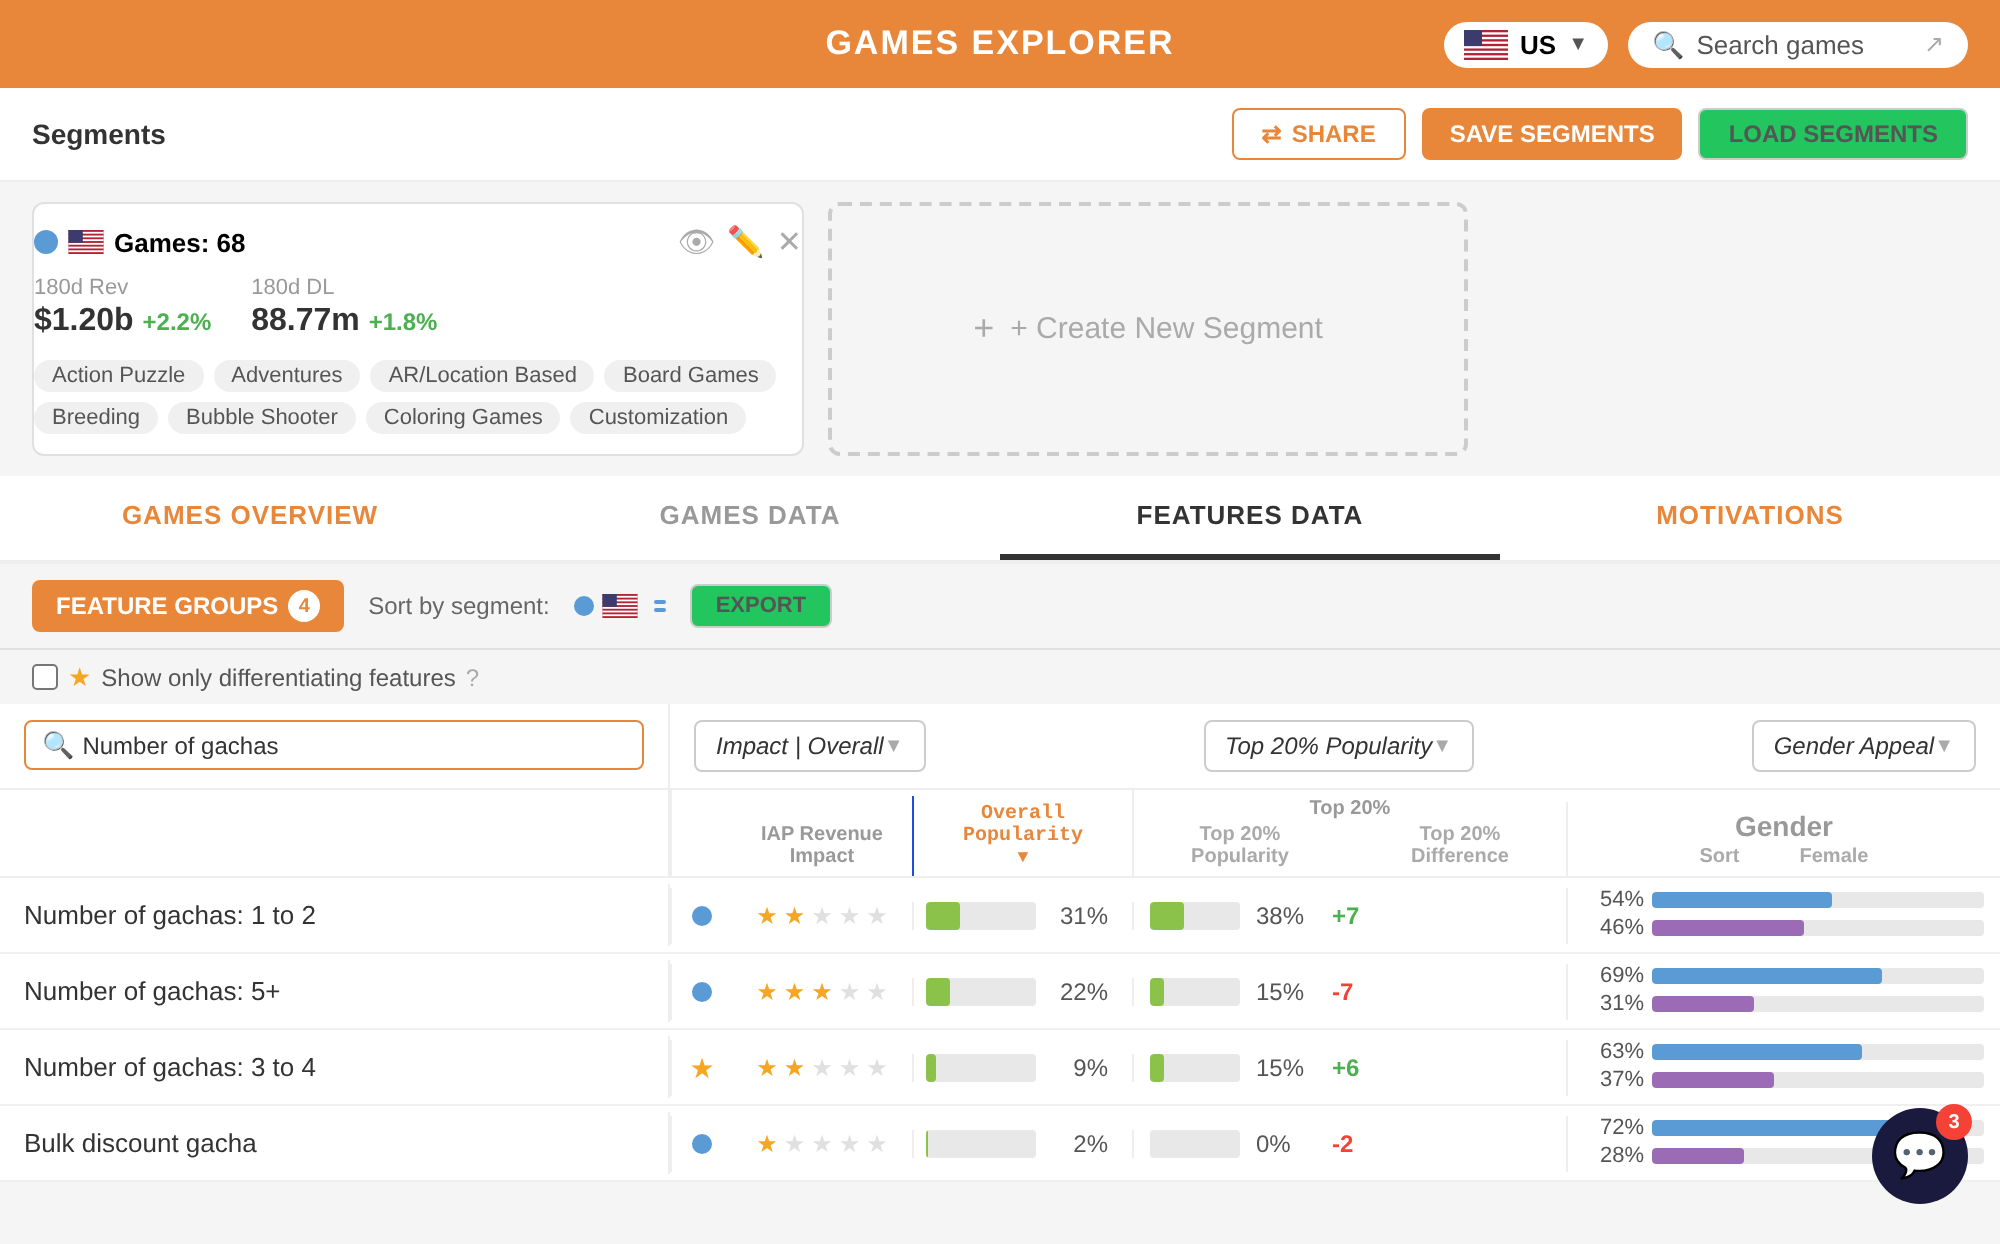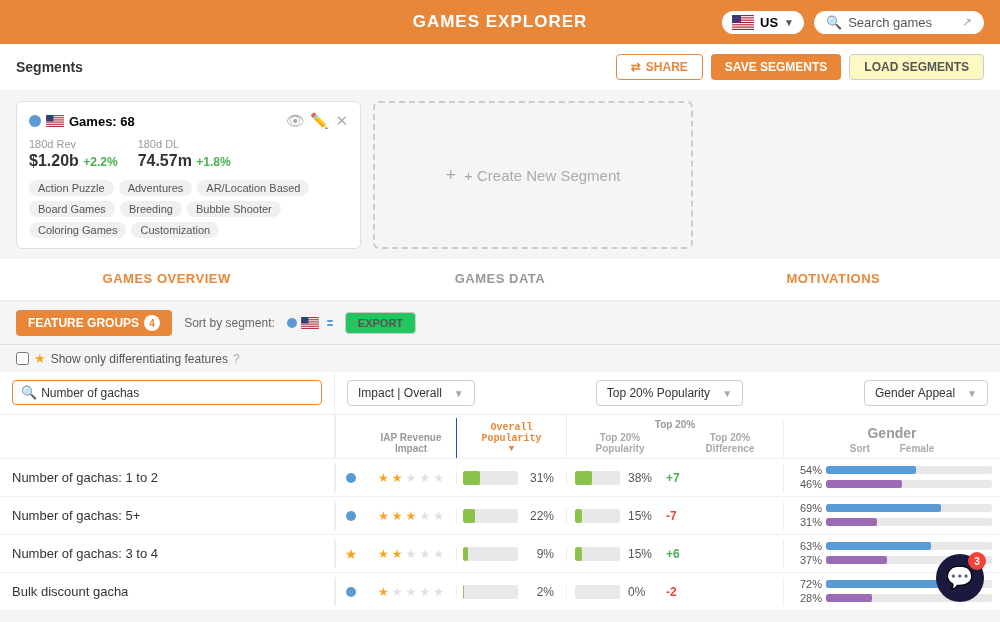--- a/index.html
+++ b/index.html
@@ -93,42 +93,42 @@
       background: #E8873A;
       border: none;
       color: white;
       border-radius: 4px;
       padding: 5px 14px;
       font-size: 12px;
       font-weight: bold;
       cursor: pointer;
     }
     .btn-load {
-      background: #fef9c3;
+      background: #22c55e;
       border: 1.5px solid #ccc;
       color: #555;
       border-radius: 4px;
       padding: 5px 14px;
       font-size: 12px;
       font-weight: bold;
       cursor: pointer;
     }
 
     
     .segments-area {
       display: flex;
       gap: 12px;
       padding: 10px 16px;
       background: #f5f5f5;
     }
     .segment-card {
       background: white;
       border-radius: 6px;
-      padding: 10px 12px;
-      width: 345px;
+      padding: 10px 0;
+      width: 386px;
       border: 1px solid #e0e0e0;
       flex-shrink: 0;
     }
     .segment-card-header {
       display: flex;
       align-items: center;
       justify-content: space-between;
       margin-bottom: 8px;
     }
     .segment-card-title {
@@ -323,22 +323,23 @@
       border: 1px solid #ccc;
       border-radius: 4px;
       padding: 5px 10px;
       font-size: 12px;
       color: #333;
       background: white;
       cursor: pointer;
       display: flex;
       align-items: center;
       justify-content: space-between;
-      gap: 12px;
+      gap: 0;
       white-space: nowrap;
+      font-style: italic;
     }
     .dropdown-arrow { color: #aaa; font-size: 10px; }
 
     
     .table-header {
       display: flex;
       background: white;
       border-bottom: 1px solid #eee;
       font-size: 11px;
       color: #999;
@@ -496,21 +497,21 @@
       <div class="metric-block">
         <div class="metric-label">180d Rev</div>
         <div class="metric-value">
           <span>$1.20b</span>
           <span class="metric-change-pos">+2.2%</span>
         </div>
       </div>
       <div class="metric-block">
         <div class="metric-label">180d DL</div>
         <div class="metric-value">
-          <span>74.57m</span>
+          <span>88.77m</span>
           <span class="metric-change-pos">+1.8%</span>
         </div>
       </div>
     </div>
     <div class="segment-tags" id="segment-tags-container">
     <span class="tag">Action Puzzle</span>
         <span class="tag">Adventures</span>
         <span class="tag">AR/Location Based</span>
         <span class="tag">Board Games</span>
         <span class="tag">Breeding</span>
@@ -524,20 +525,21 @@
     <div class="create-segment-text">
       <span style="color:#aaa;font-size:18px;">+</span>
       <span style="color:#aaa;">+ Create New Segment</span>
     </div>
   </div>
 </div>
 
 <div class="tabs">
   <div class="tab orange">GAMES OVERVIEW</div>
   <div class="tab">GAMES DATA</div>
+  <div class="tab active">FEATURES DATA</div>
   <div class="tab orange">MOTIVATIONS</div>
 </div>
 
 <div class="feature-toolbar">
   <button class="btn-feature-groups">
     <span>FEATURE GROUPS</span>
     <span class="badge">4</span>
   </button>
   <span class="sort-label">Sort by segment:</span>
 

